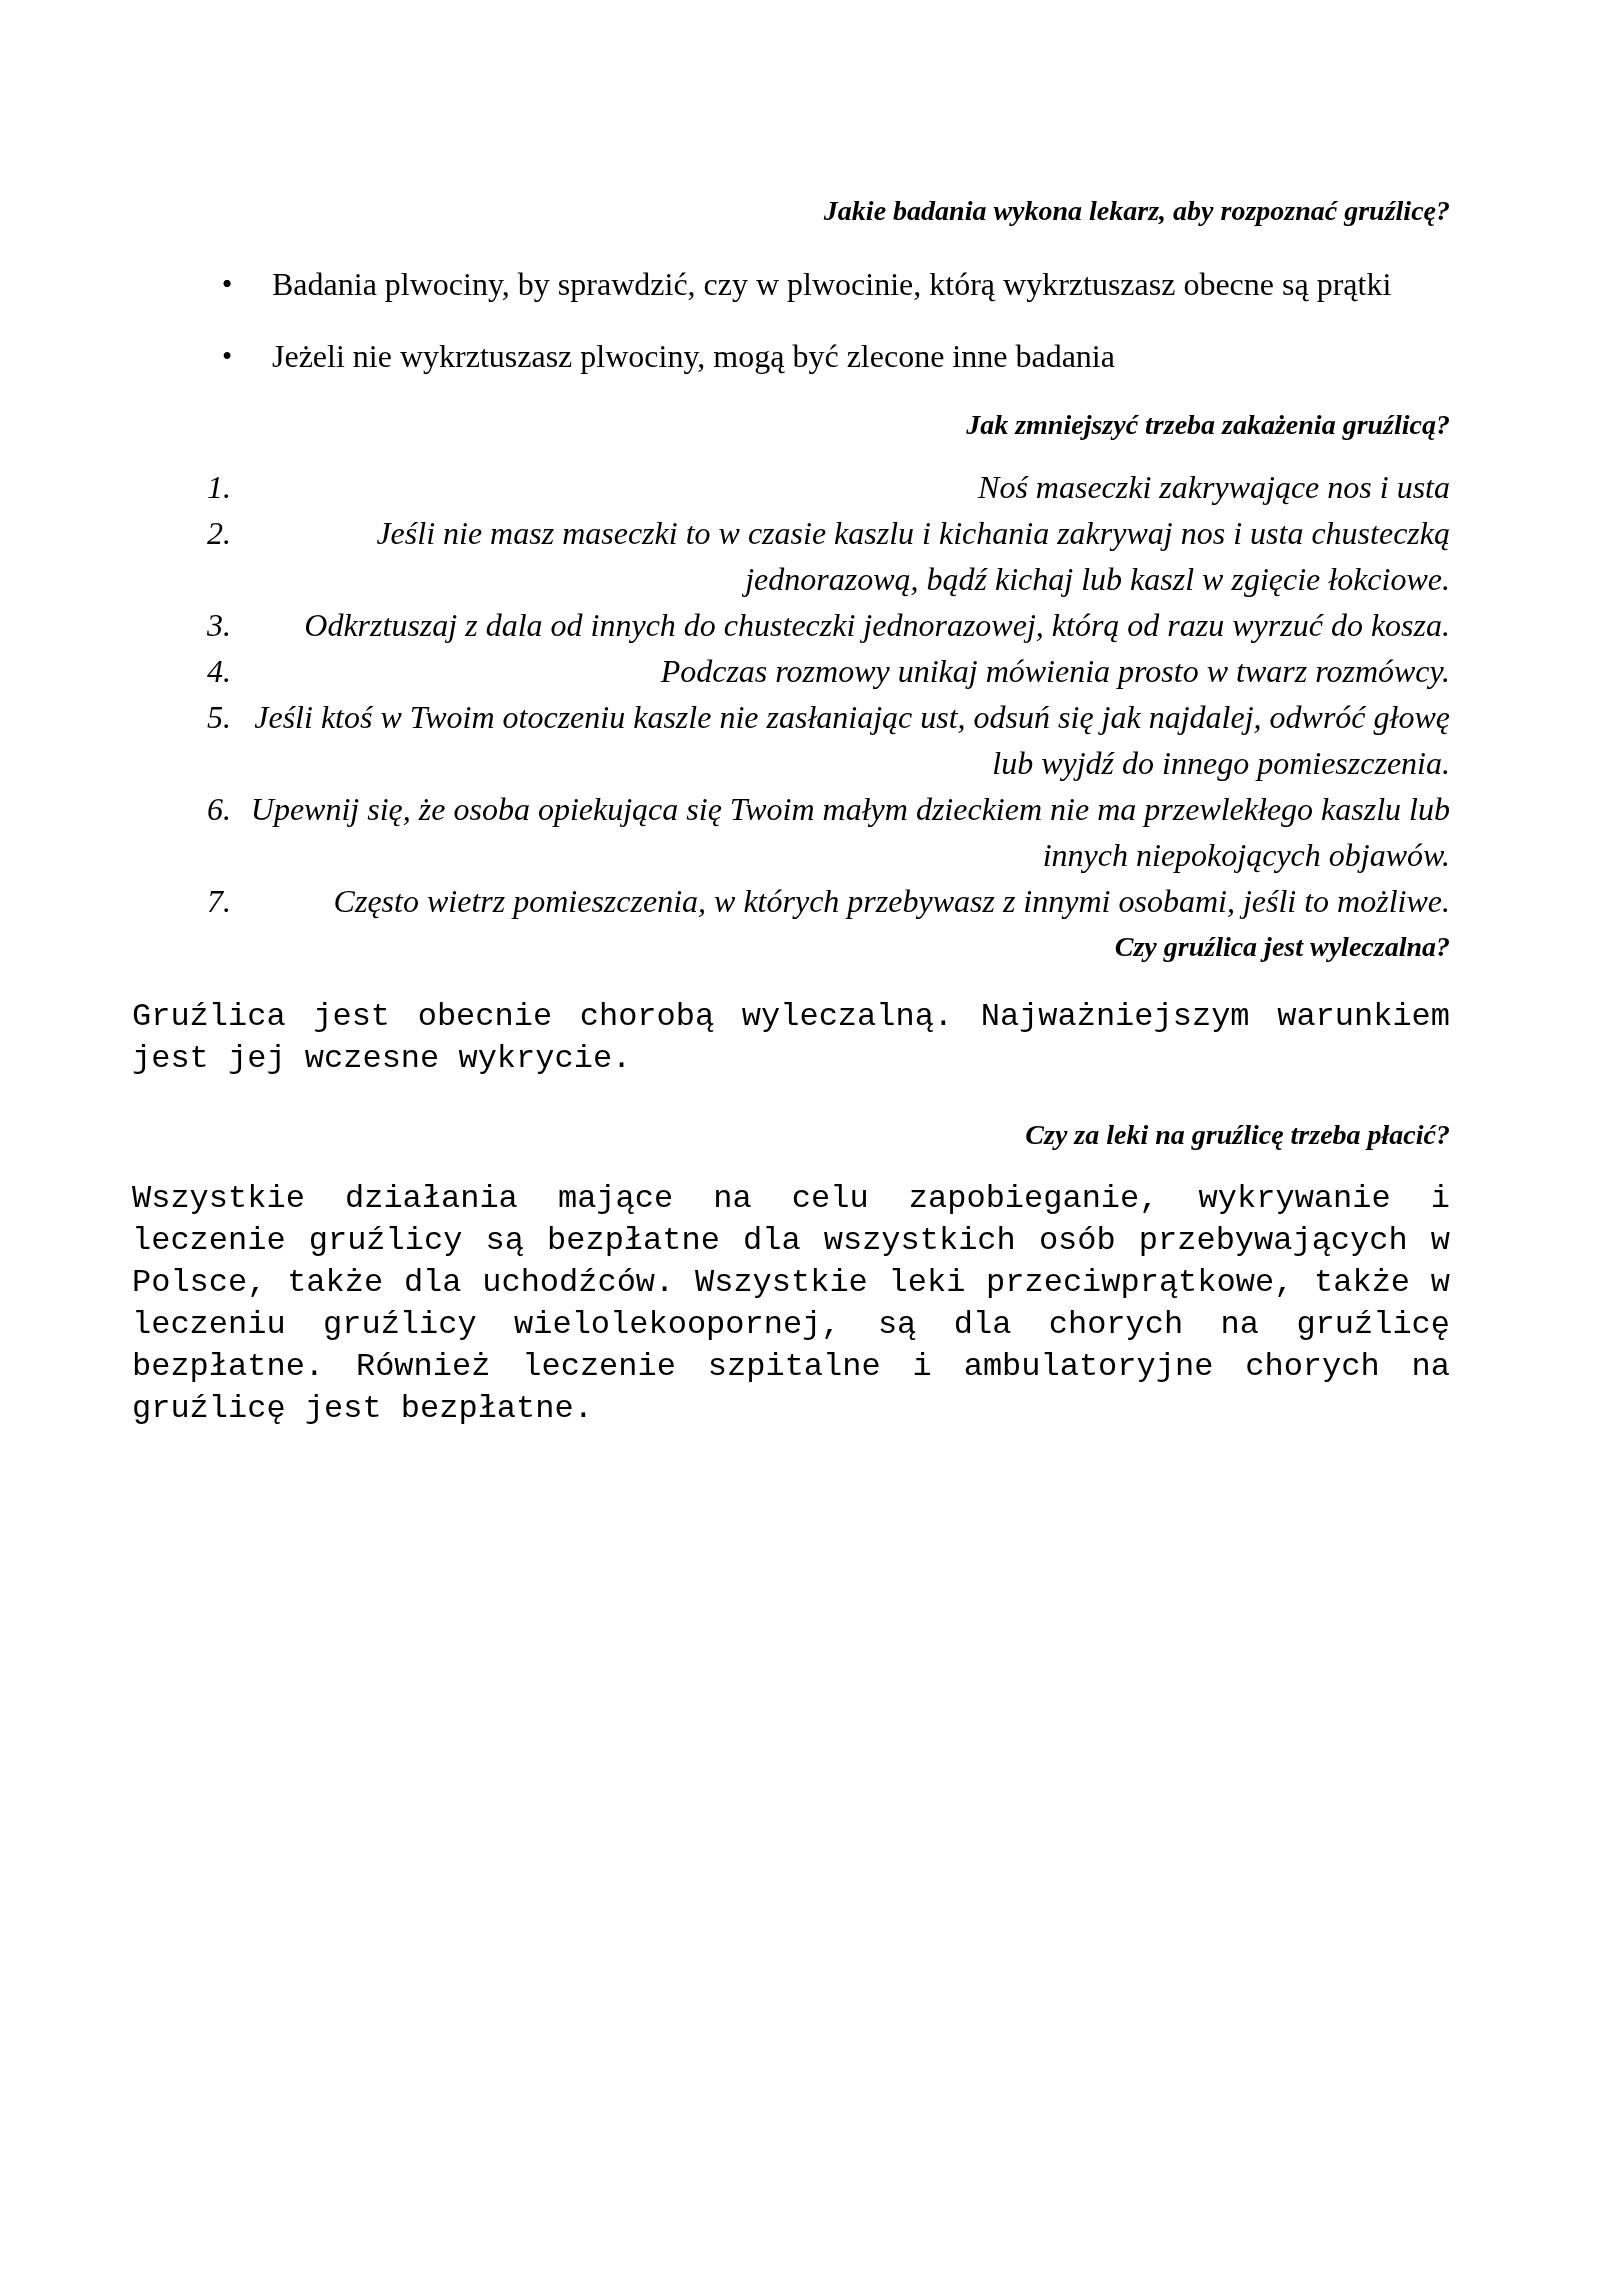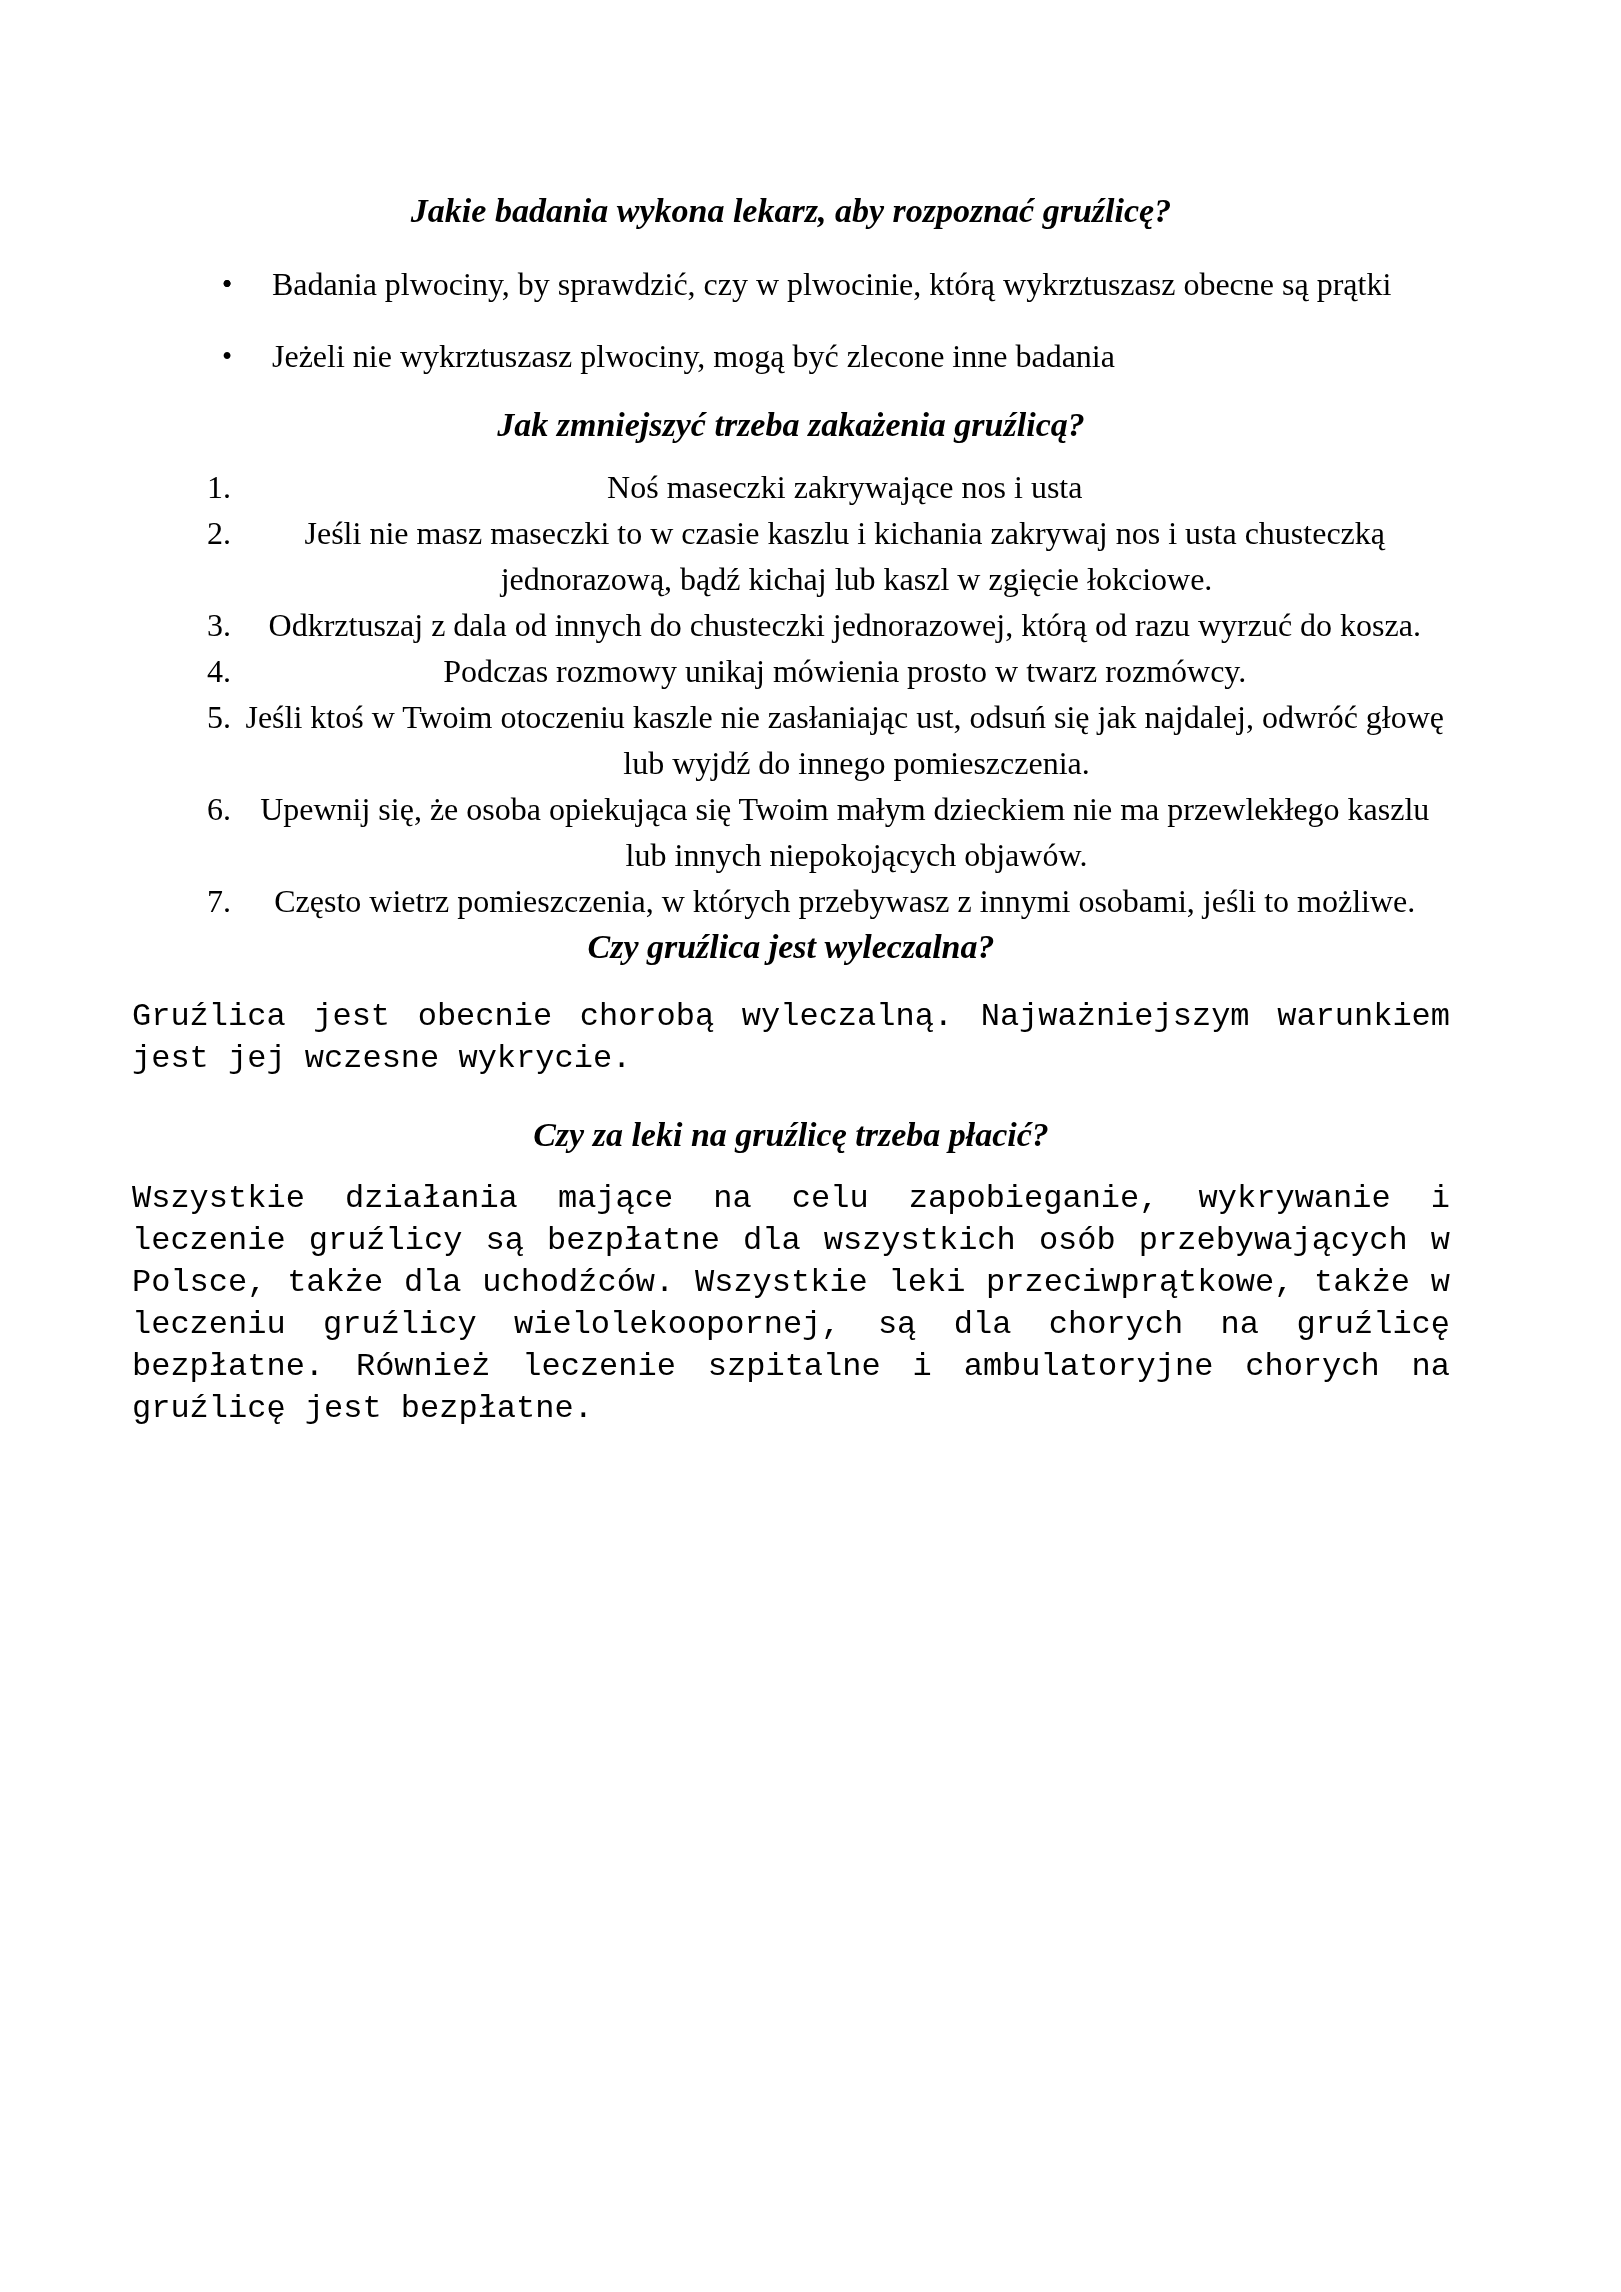--- a/index.html
+++ b/index.html
@@ -14,24 +14,24 @@
     background: #ffffff;
     box-sizing: border-box;
     padding: 188px 171px 0 132px;
     font-family: "Liberation Serif", "DejaVu Serif", serif;
     color: #000000;
     font-size: 32px;
   }
   .q-heading {
     font-weight: bold;
     font-style: italic;
-    font-size: 34px;
+    font-size: 28px;
     line-height: 46px;
     margin: 0 0 26.5px 0;
-    text-align: center;
+    text-align: right;
   }
   .q-heading.h2 { margin-top: 22.5px; margin-bottom: 16.7px; }
   .q-heading.h3 { margin-bottom: 25.5px; }
   .q-heading.h4 { margin-top: 32px; margin-bottom: 20.6px; }
 
   ul.bullet-list {
     list-style: none;
     margin: 0;
     padding: 0;
   }
@@ -57,21 +57,22 @@
     margin: 0;
     padding: 0;
     counter-reset: item;
   }
   ol.num-list li {
     position: relative;
     counter-increment: item;
     padding-left: 131px;
     text-indent: -23.5px;
     line-height: 46px;
-    text-align: center;
+    text-align: right;
+    font-style: italic;
   }
   ol.num-list li::before {
     content: counter(item) ".";
     position: absolute;
     left: 75px;
     top: 0;
     text-indent: 0;
   }
 
   p.body-par {

